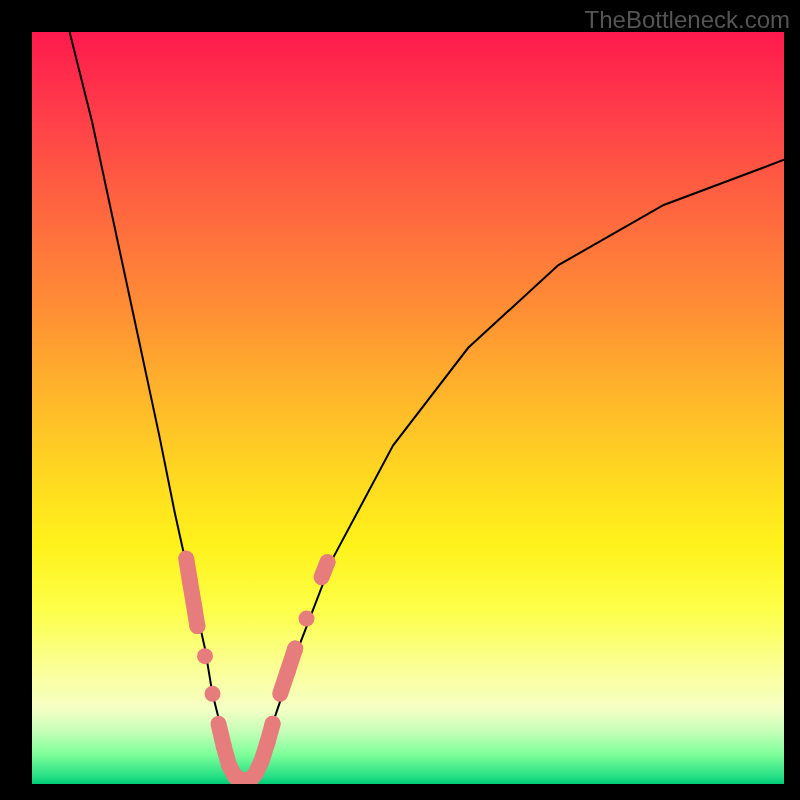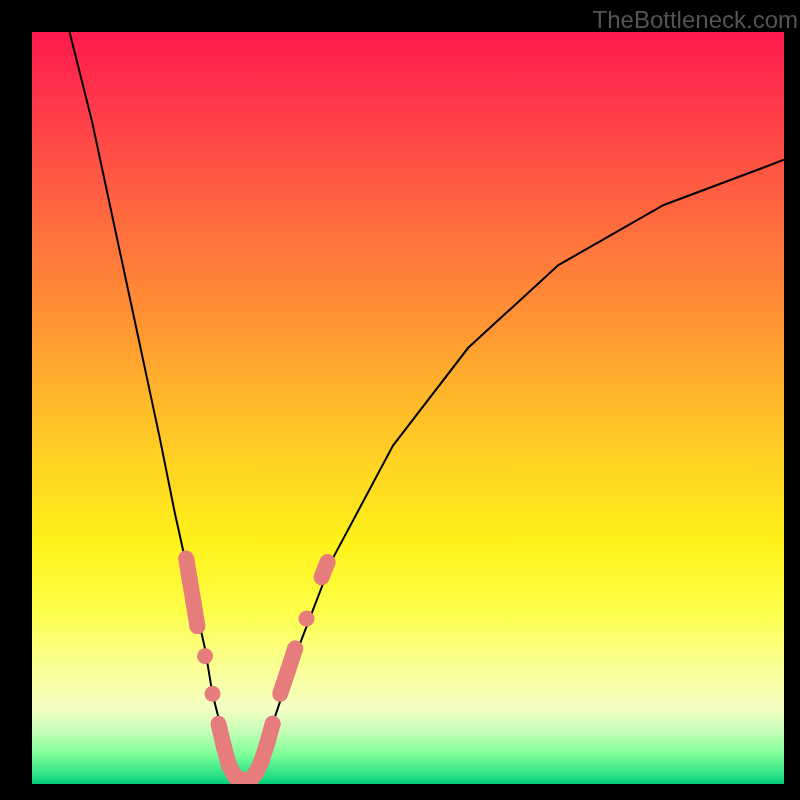--- a/index.html
+++ b/index.html
@@ -7,21 +7,21 @@
     width: 800px;
     height: 800px;
     background: #000;
     position: relative;
     font-family: Arial, sans-serif;
     overflow: hidden;
   }
   .attribution {
     position: absolute;
     top: 6px;
-    right: 2px;
+    right: 10px;
     font-size: 24px;
     color: #555555;
     font-weight: normal;
     z-index: 10;
   }
   .plot-area {
     position: absolute;
     left: 32px;
     top: 32px;
     width: 752px;

